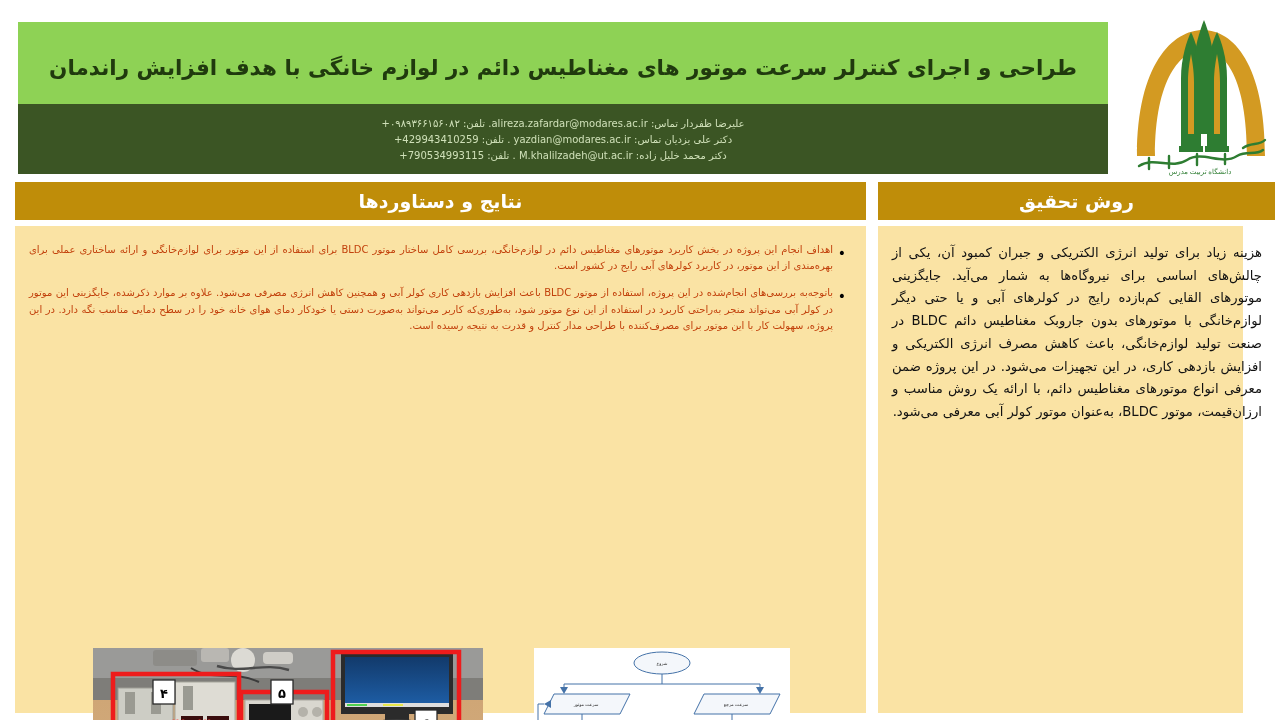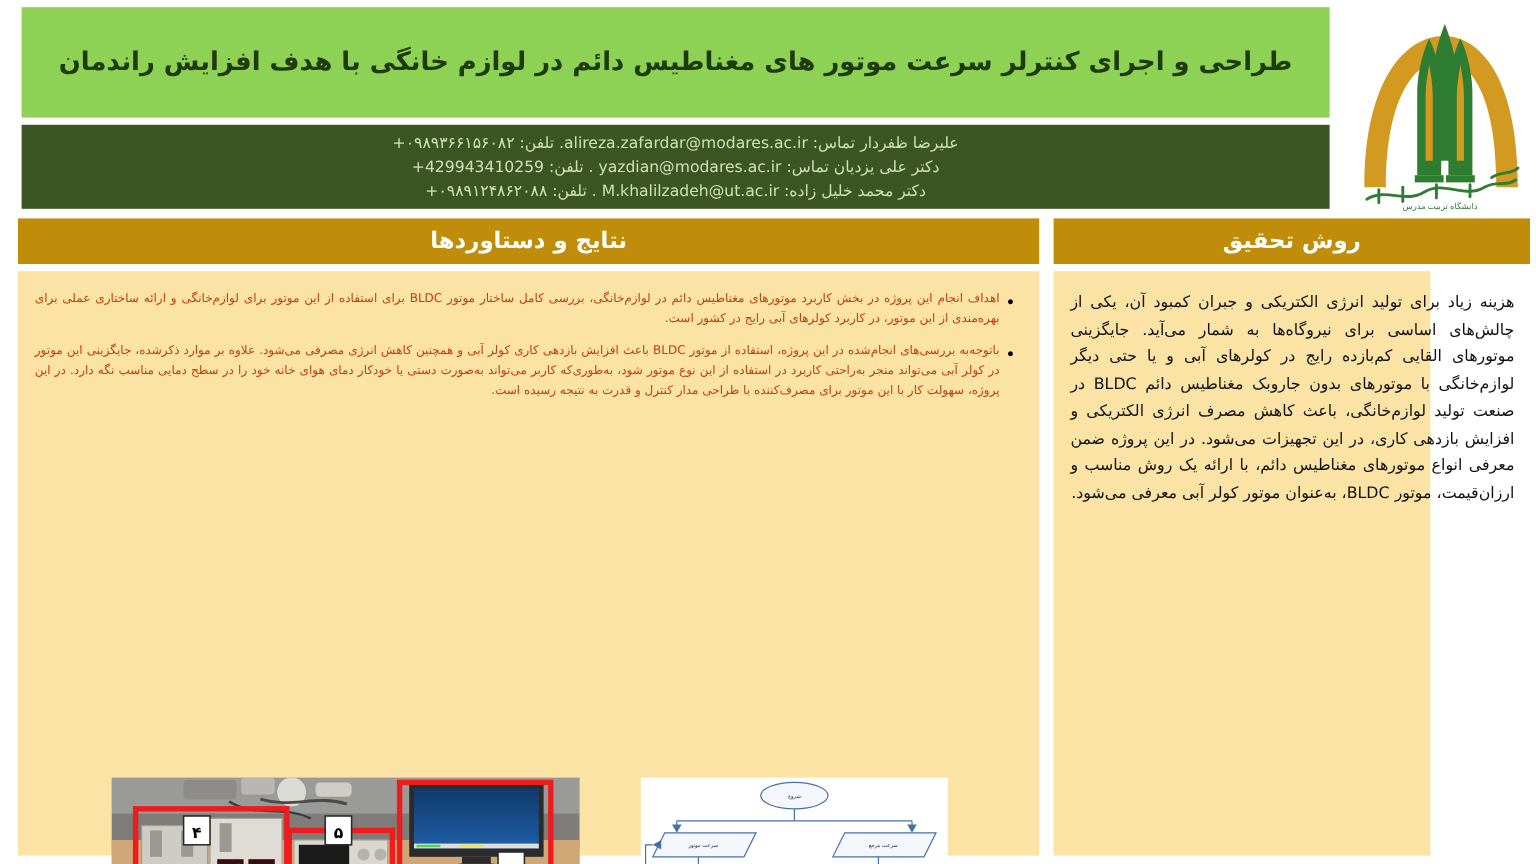--- a/index.html
+++ b/index.html
@@ -13,21 +13,21 @@
   }
   #poster {
     position: relative;
     width: 1280px; height: 720px;
     background: #ffffff;
   }
 
   
   .title-banner {
     position: absolute;
-    left: 18px; top: 6px;
+    left: 18px; top: 22px;
     width: 1090px; height: 92px;
     background: #8ed255;
     display: flex; align-items: center; justify-content: center;
     text-align: center;
     padding: 2px 14px;
   }
   .title-banner .title-text {
     color: #203a0e;
     font-weight: bold;
     font-size: 21.5px;
@@ -42,21 +42,21 @@
     left: 18px; top: 104px;
     width: 1090px; height: 70px;
     background: #3b5524;
     display: flex; flex-direction: column;
     justify-content: center; align-items: center;
     gap: 5px;
     padding: 4px 0;
   }
   .contact-line {
     color: #cfe0b8;
-    font-size: 13px;
+    font-size: 10px;
     direction: rtl;
     white-space: nowrap;
     text-align: center;
   }
 
   
   .logo-area {
     position: absolute;
     left: 1125px; top: 6px;
     width: 150px; height: 170px; font-family: Liberation Serif, serif;
@@ -78,21 +78,21 @@
   }
   #hdr-results { left: 15px; top: 182px; width: 851px; }
   #hdr-method  { left: 878px; top: 182px; width: 397px; }
 
   
   .panel {
     position: absolute;
     background: #fae3a4;
   }
   #panel-results { left: 15px; top: 226px; width: 851px; height: 487px; }
-  #panel-method  { left: 878px; top: 226px; width: 314px; height: 487px; }
+  #panel-method  { left: 878px; top: 226px; width: 365px; height: 487px; }
 
   
   .bullets {
     position: absolute;
     left: 14px; top: 16px;
     width: 822px;
     direction: rtl;
   }
   .bullet-row {
     display: flex;
@@ -171,21 +171,21 @@
 
 <div id="poster">
 
   <div class="title-banner">
     <div class="title-text">طراحی و اجرای کنترلر سرعت موتور های مغناطیس دائم در لوازم خانگی با هدف افزایش راندمان</div>
   </div>
 
   <div class="contact-band">
     <div class="contact-line">علیرضا ظفردار تماس: alireza.zafardar@modares.ac.ir. تلفن: ۰۹۸۹۳۶۶۱۵۶۰۸۲+</div>
     <div class="contact-line">دکتر علی یزدیان تماس: yazdian@modares.ac.ir . تلفن: 429943410259+</div>
-    <div class="contact-line">دکتر محمد خلیل زاده: M.khalilzadeh@ut.ac.ir . تلفن: ۰۹۸۹۱۲۴۸۶۲۰۸۸+</div>
+    <div class="contact-line">دکتر محمد خلیل زاده: M.khalilzadeh@ut.ac.ir . تلفن: 790534993115+</div>
   </div>
 
   <div class="logo-area">
     <svg viewBox="0 0 150 170" xmlns="http://www.w3.org/2000/svg">
 
       <path d="M12 150 C12 58 48 24 78 24 C108 24 140 58 140 150 L122 150 C122 72 100 44 78 44 C56 44 30 72 30 150 Z" fill="#d39a22"></path>
 
       <g fill="#2e7d32">
         <path d="M56 140 L56 72 C56 52 62 34 66 26 C70 34 76 52 76 72 L76 140 Z"></path>
         <path d="M82 140 L82 72 C82 52 88 34 92 26 C96 34 102 52 102 72 L102 140 Z"></path>

